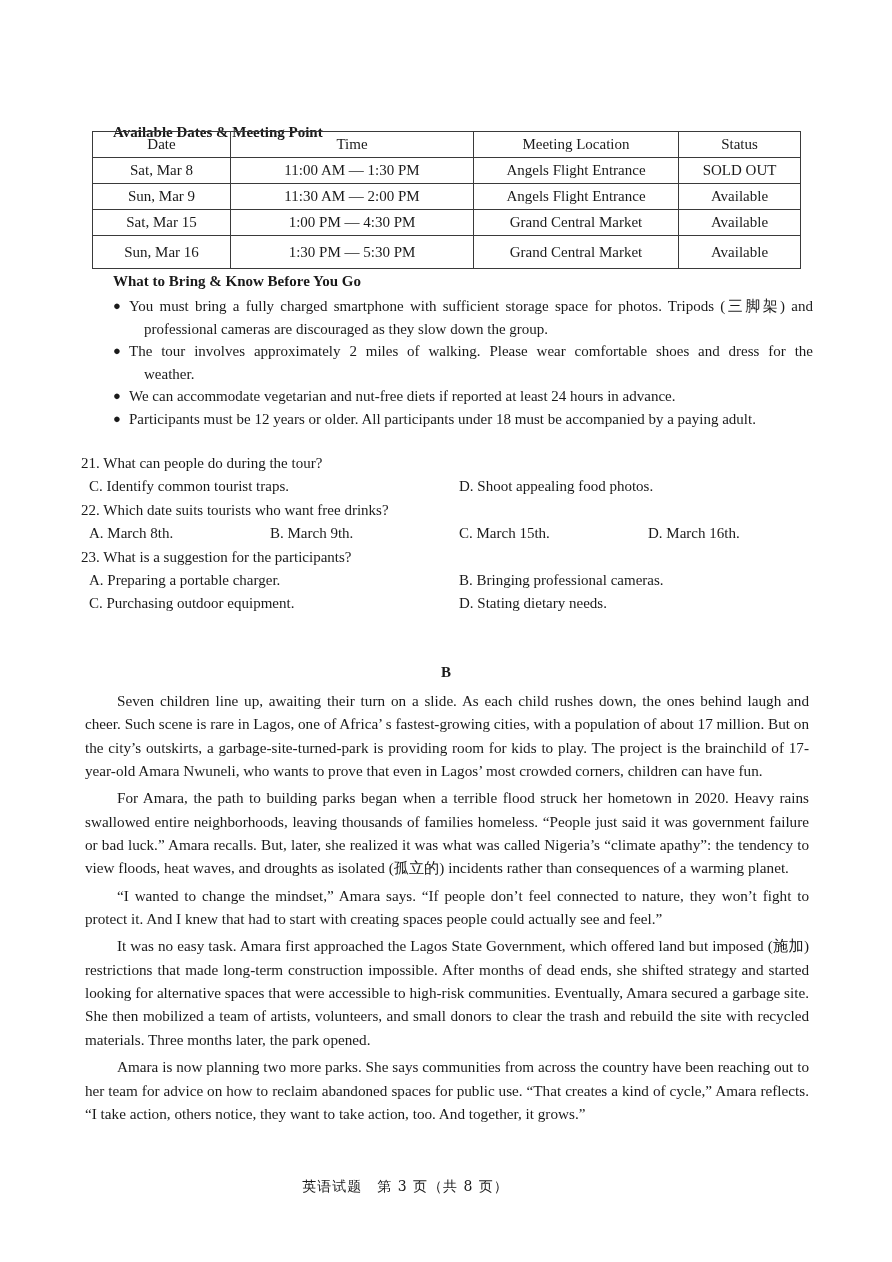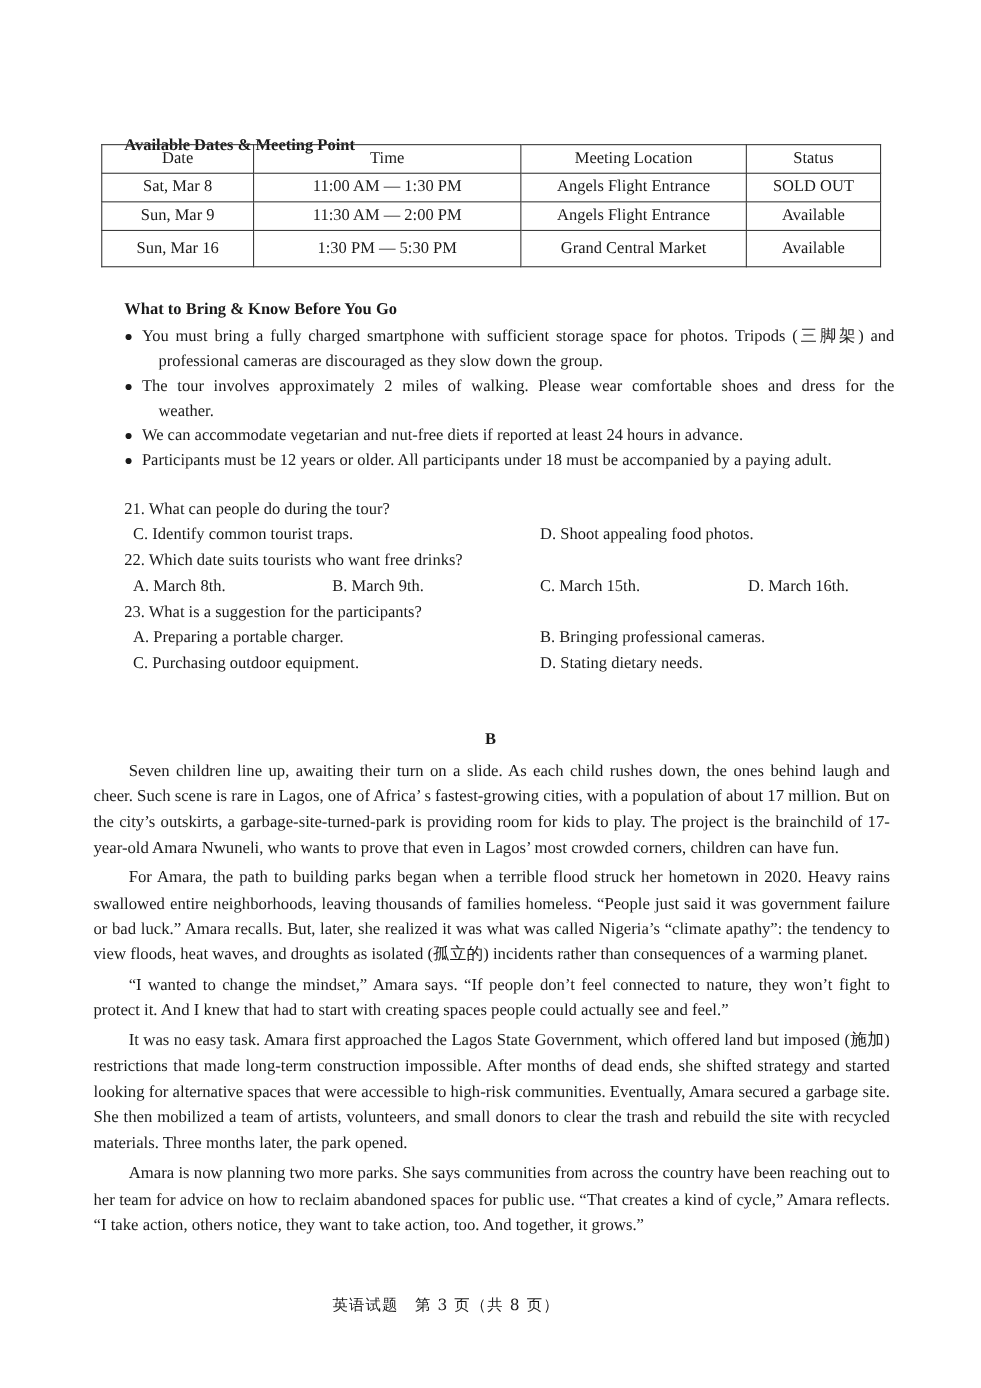--- a/index.html
+++ b/index.html
@@ -20,21 +20,21 @@
     border: 1.3px solid #3a3a3a; text-align: center; font-weight: normal; padding: 0;
   }
   table.schedule tr { height: 26px; }
   table.schedule tr.last { height: 33px; }
 
   ul.notes { position: absolute; left: 113px; top: 295px; width: 700px; margin: 0; padding: 0; list-style: none; font-size: 15px; line-height: 22.5px; }
   ul.notes li { position: relative; padding-left: 16px; text-align: justify; text-align-last: left; }
   ul.notes li .bullet { position: absolute; left: 0; top: 0; font-size: 13px; }
   ul.notes li .line2 { display: block; padding-left: 15px; }
 
-  .questions { position: absolute; left: 81px; top: 452px; width: 740px; font-size: 15px; margin-left: 32px; }
+  .questions { position: absolute; left: 81px; top: 452px; width: 740px; font-size: 15px; }
   .q { height: 23.4px; line-height: 23.4px; white-space: nowrap; position: relative; }
   .opt { position: absolute; top: 0; white-space: nowrap; }
 
   .passage-heading { position: absolute; left: 0; width: 892px; top: 664px; text-align: center; font-weight: bold; font-size: 15px; }
   .passage { position: absolute; left: 81px; top: 685px; width: 732px; font-size: 15.2px; line-height: 23.35px; }
   .passage p { margin: 4px; text-indent: 32px; text-align: justify; }
 
   .footer { position: absolute; left: 0; width: 811px; top: 1178px; text-align: center; font-size: 14px; letter-spacing: 1px; font-family: "DejaVu Serif", serif; }
 </style>
 </head>
@@ -53,20 +53,26 @@
   <tr>
     <td>Sat, Mar 8</td>
     <td>11:00 AM — 1:30 PM</td>
     <td>Angels Flight Entrance</td>
     <td>SOLD OUT</td>
   </tr>
   <tr>
     <td>Sun, Mar 9</td>
     <td>11:30 AM — 2:00 PM</td>
     <td>Angels Flight Entrance</td>
+    <td>Available</td>
+  </tr>
+  <tr>
+    <td>Sat, Mar 15</td>
+    <td>1:00 PM — 4:30 PM</td>
+    <td>Grand Central Market</td>
     <td>Available</td>
   </tr>
   <tr class="last">
     <td>Sun, Mar 16</td>
     <td>1:30 PM — 5:30 PM</td>
     <td>Grand Central Market</td>
     <td>Available</td>
   </tr>
 </tbody>
   </table>

